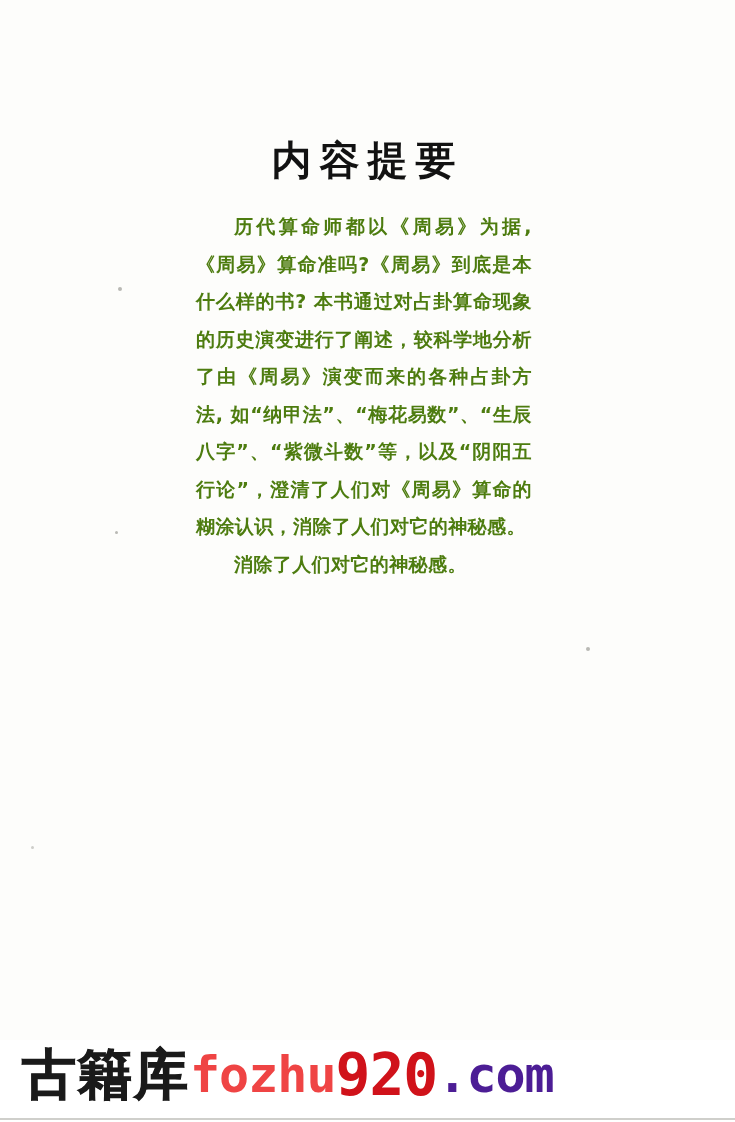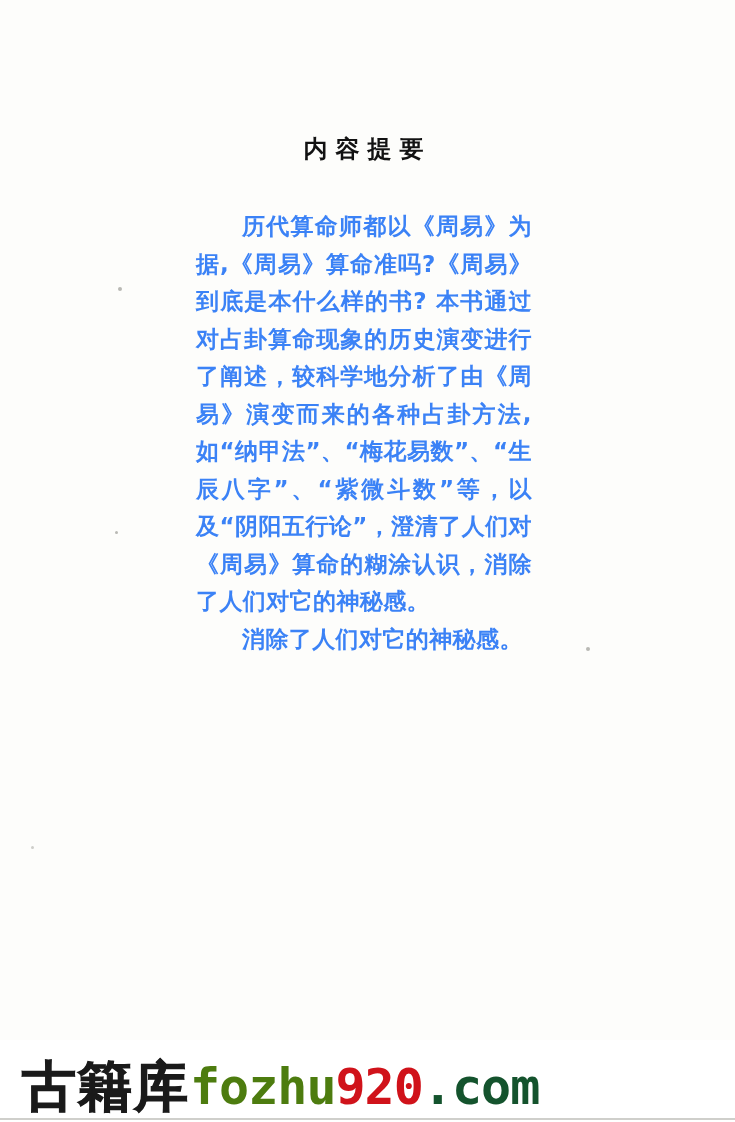--- a/index.html
+++ b/index.html
@@ -35,35 +35,35 @@
   .m2 { left: 115px; top: 531px; width: 3px; height: 3px; }
   .m3 { left: 586px; top: 647px; width: 4px; height: 4px; }
   .m4 { left: 31px;  top: 846px; width: 3px; height: 3px; opacity: .7; }
 
   .doc-title {
     position: absolute;
     left: 0;
     top: 133px;
     width: 735px;
     text-align: center;
-    font-size: 24px;
+    font-size: 40px;
     font-weight: bold;
     letter-spacing: 8px;
     color: #121212;
     font-family: Liberation Serif, serif;
   }
 
   .body-text {
     position: absolute;
     left: 196px;
     top: 208px;
     width: 336px;
-    font-size: 23px;
+    font-size: 19px;
     line-height: 37.5px;
-    color: #3b82f6;
+    color: #4d7c0f;
     text-align: justify;
     font-weight: bold;
     font-family: "DejaVu Sans", sans-serif;
     letter-spacing: 0.4px;
   }
   .body-text p {
     margin: 0;
     text-indent: 2em;
   }
 
@@ -76,21 +76,20 @@
     height: 82px;
     background: #ffffff;
   }
   .wm-inner {
     position: absolute;
     left: 22px;
     top: 6px;
     display: flex;
     align-items: flex-end;
     white-space: nowrap;
-    margin-top: 12px;
   }
   .wm-cjk {
     font-family: "DejaVu Sans", sans-serif;
     font-weight: bold;
     font-size: 54px;
     line-height: 58px;
     letter-spacing: 2px;
     color: #1a1a1a;
     -webkit-text-stroke: 1px #1a1a1a;
   }
@@ -102,37 +101,37 @@
     letter-spacing: -1px;
     color: #1a1a1a;
     margin-left: 16px;
   }
   .wm-fozhu {
     font-family: "DejaVu Sans Mono", monospace;
     font-weight: bold;
     font-size: 50px;
     line-height: 58px;
     letter-spacing: -1px;
-    color: #4d7c0f;
+    color: #ef4444;
   }
   .wm-num {
     font-family: "DejaVu Sans Mono", monospace;
     font-weight: bold;
-    font-size: 50px;
+    font-size: 58px;
     line-height: 58px;
     letter-spacing: -1px;
     color: #d0121a;
   }
   .wm-dotcom {
     font-family: "DejaVu Sans Mono", monospace;
     font-weight: bold;
     font-size: 50px;
     line-height: 58px;
     letter-spacing: -1px;
-    color: #14532d;
+    color: #4c1d95;
   }
   .wm-rule {
     position: absolute;
     left: 0;
     top: 1118px;
     width: 735px;
     height: 2px;
     background: #cfcfcb;
   }
 </style>

